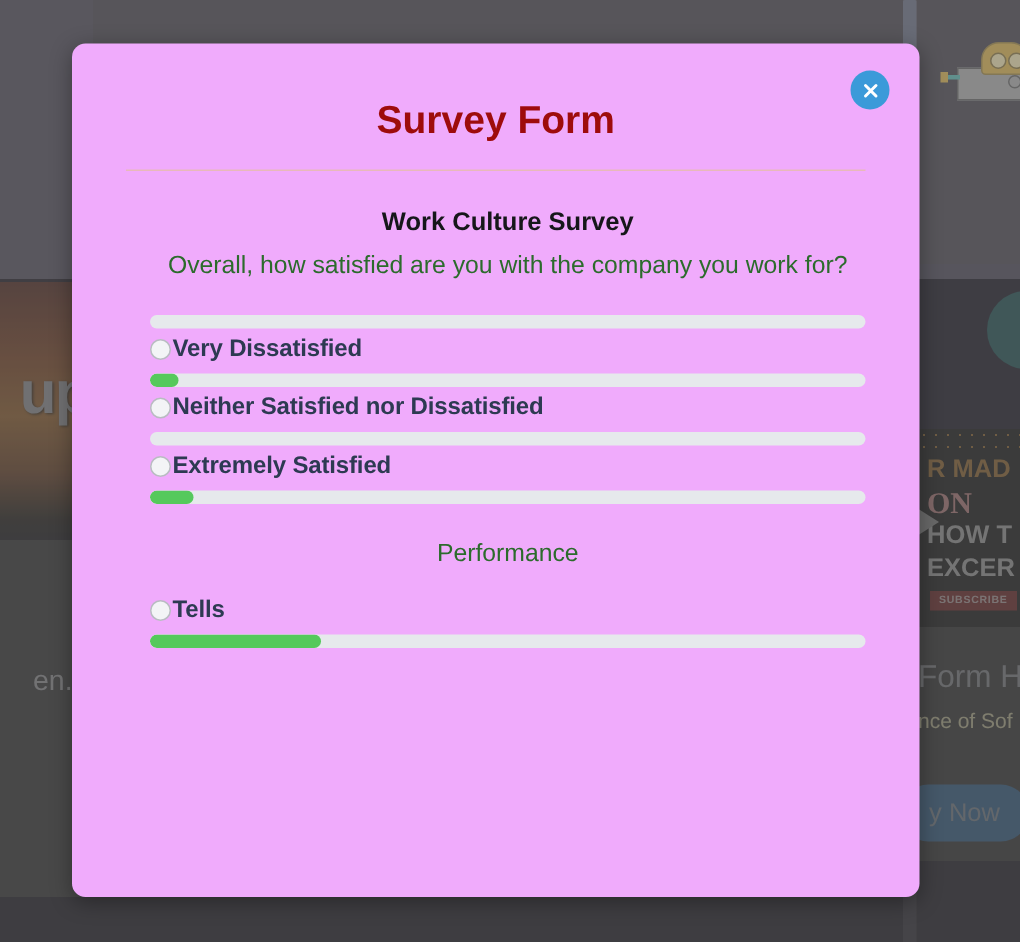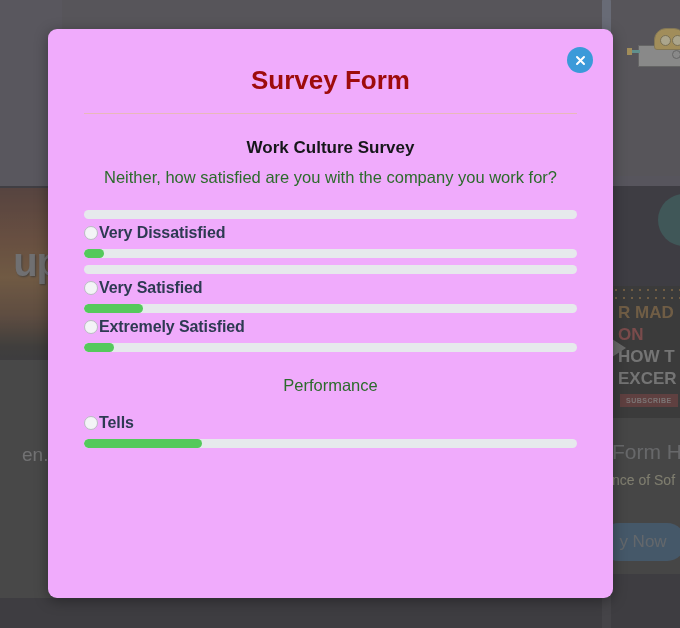--- a/index.html
+++ b/index.html
@@ -96,21 +96,21 @@
     background-image: radial-gradient(#c8842c 1px, transparent 1px);
     background-size: 8px 8px;
   }
   .vt1, .vt2, .vt3, .vt4 {
     position: absolute;
     left: 6px;
     font-weight: bold;
     white-space: nowrap;
   }
   .vt1 { top: 17px; font-size: 17px; color: #c8862e; }
-  .vt2 { top: 39px; font-size: 17px; color: #ef4444; }
+  .vt2 { top: 39px; font-size: 20px; color: #fca5a5; font-family: Liberation Serif, serif; }
   .vt3 { top: 61px; font-size: 17px; color: #d8d8d8; }
   .vt4 { top: 83px; font-size: 17px; color: #d8d8d8; }
   .play-tri {
     position: absolute;
     left: -8px; top: 48px;
     width: 0; height: 0;
     border-top: 14px solid transparent;
     border-bottom: 14px solid transparent;
     border-left: 22px solid #aeaeae;
   }
@@ -285,20 +285,21 @@
     position: absolute;
     left: 36px; right: 36px; top: 84px;
     height: 1px;
     background: #e8b9b9;
   }
 
   .modal-body {
     position: absolute;
     left: 0; right: 0; top: 85px; bottom: 0;
     overflow: hidden;
+    padding-left: 16px;
   }
 
   .section {
     padding: 0 36px;
   }
   .section-title {
     text-align: center;
     font-size: 17px;
     font-weight: bold;
     color: #16171a;
@@ -438,55 +439,50 @@
           <path d="M3 3 L10 10 M10 3 L3 10" stroke="#ffffff" stroke-width="2" stroke-linecap="round"></path>
         </svg>
       </button>
     </div>
     <div class="divider"></div>
 
     <div class="modal-body">
       <div class="section">
 
         <div class="section-title">Work Culture Survey</div>
-        <div class="section-question">Neither, how satisfied are you with the company you work for?</div>
+        <div class="section-question">Overall, how satisfied are you with the company you work for?</div>
 
         <div class="options">
 
           <div class="option-row">
             <div class="bar-track">
               <div class="bar-fill" style="width: 0%;"></div>
             </div>
           </div>
 
           <div class="option-row">
             <label class="option-label">
               <span class="radio"></span>
               <span class="option-text">Very Dissatisfied</span>
             </label>
             <div class="bar-track">
               <div class="bar-fill" style="width: 4%;"></div>
             </div>
           </div>
 
           <div class="option-row">
+            <label class="option-label">
+              <span class="radio"></span>
+              <span class="option-text">Neither Satisfied nor Dissatisfied</span>
+            </label>
             <div class="bar-track">
               <div class="bar-fill" style="width: 0%;"></div>
             </div>
           </div>
 
-          <div class="option-row">
-            <label class="option-label">
-              <span class="radio"></span>
-              <span class="option-text">Very Satisfied</span>
-            </label>
-            <div class="bar-track">
-              <div class="bar-fill" style="width: 12%;"></div>
-            </div>
-          </div>
 
           <div class="option-row">
             <label class="option-label">
               <span class="radio"></span>
               <span class="option-text">Extremely Satisfied</span>
             </label>
             <div class="bar-track">
               <div class="bar-fill" style="width: 6%;"></div>
             </div>
           </div>

